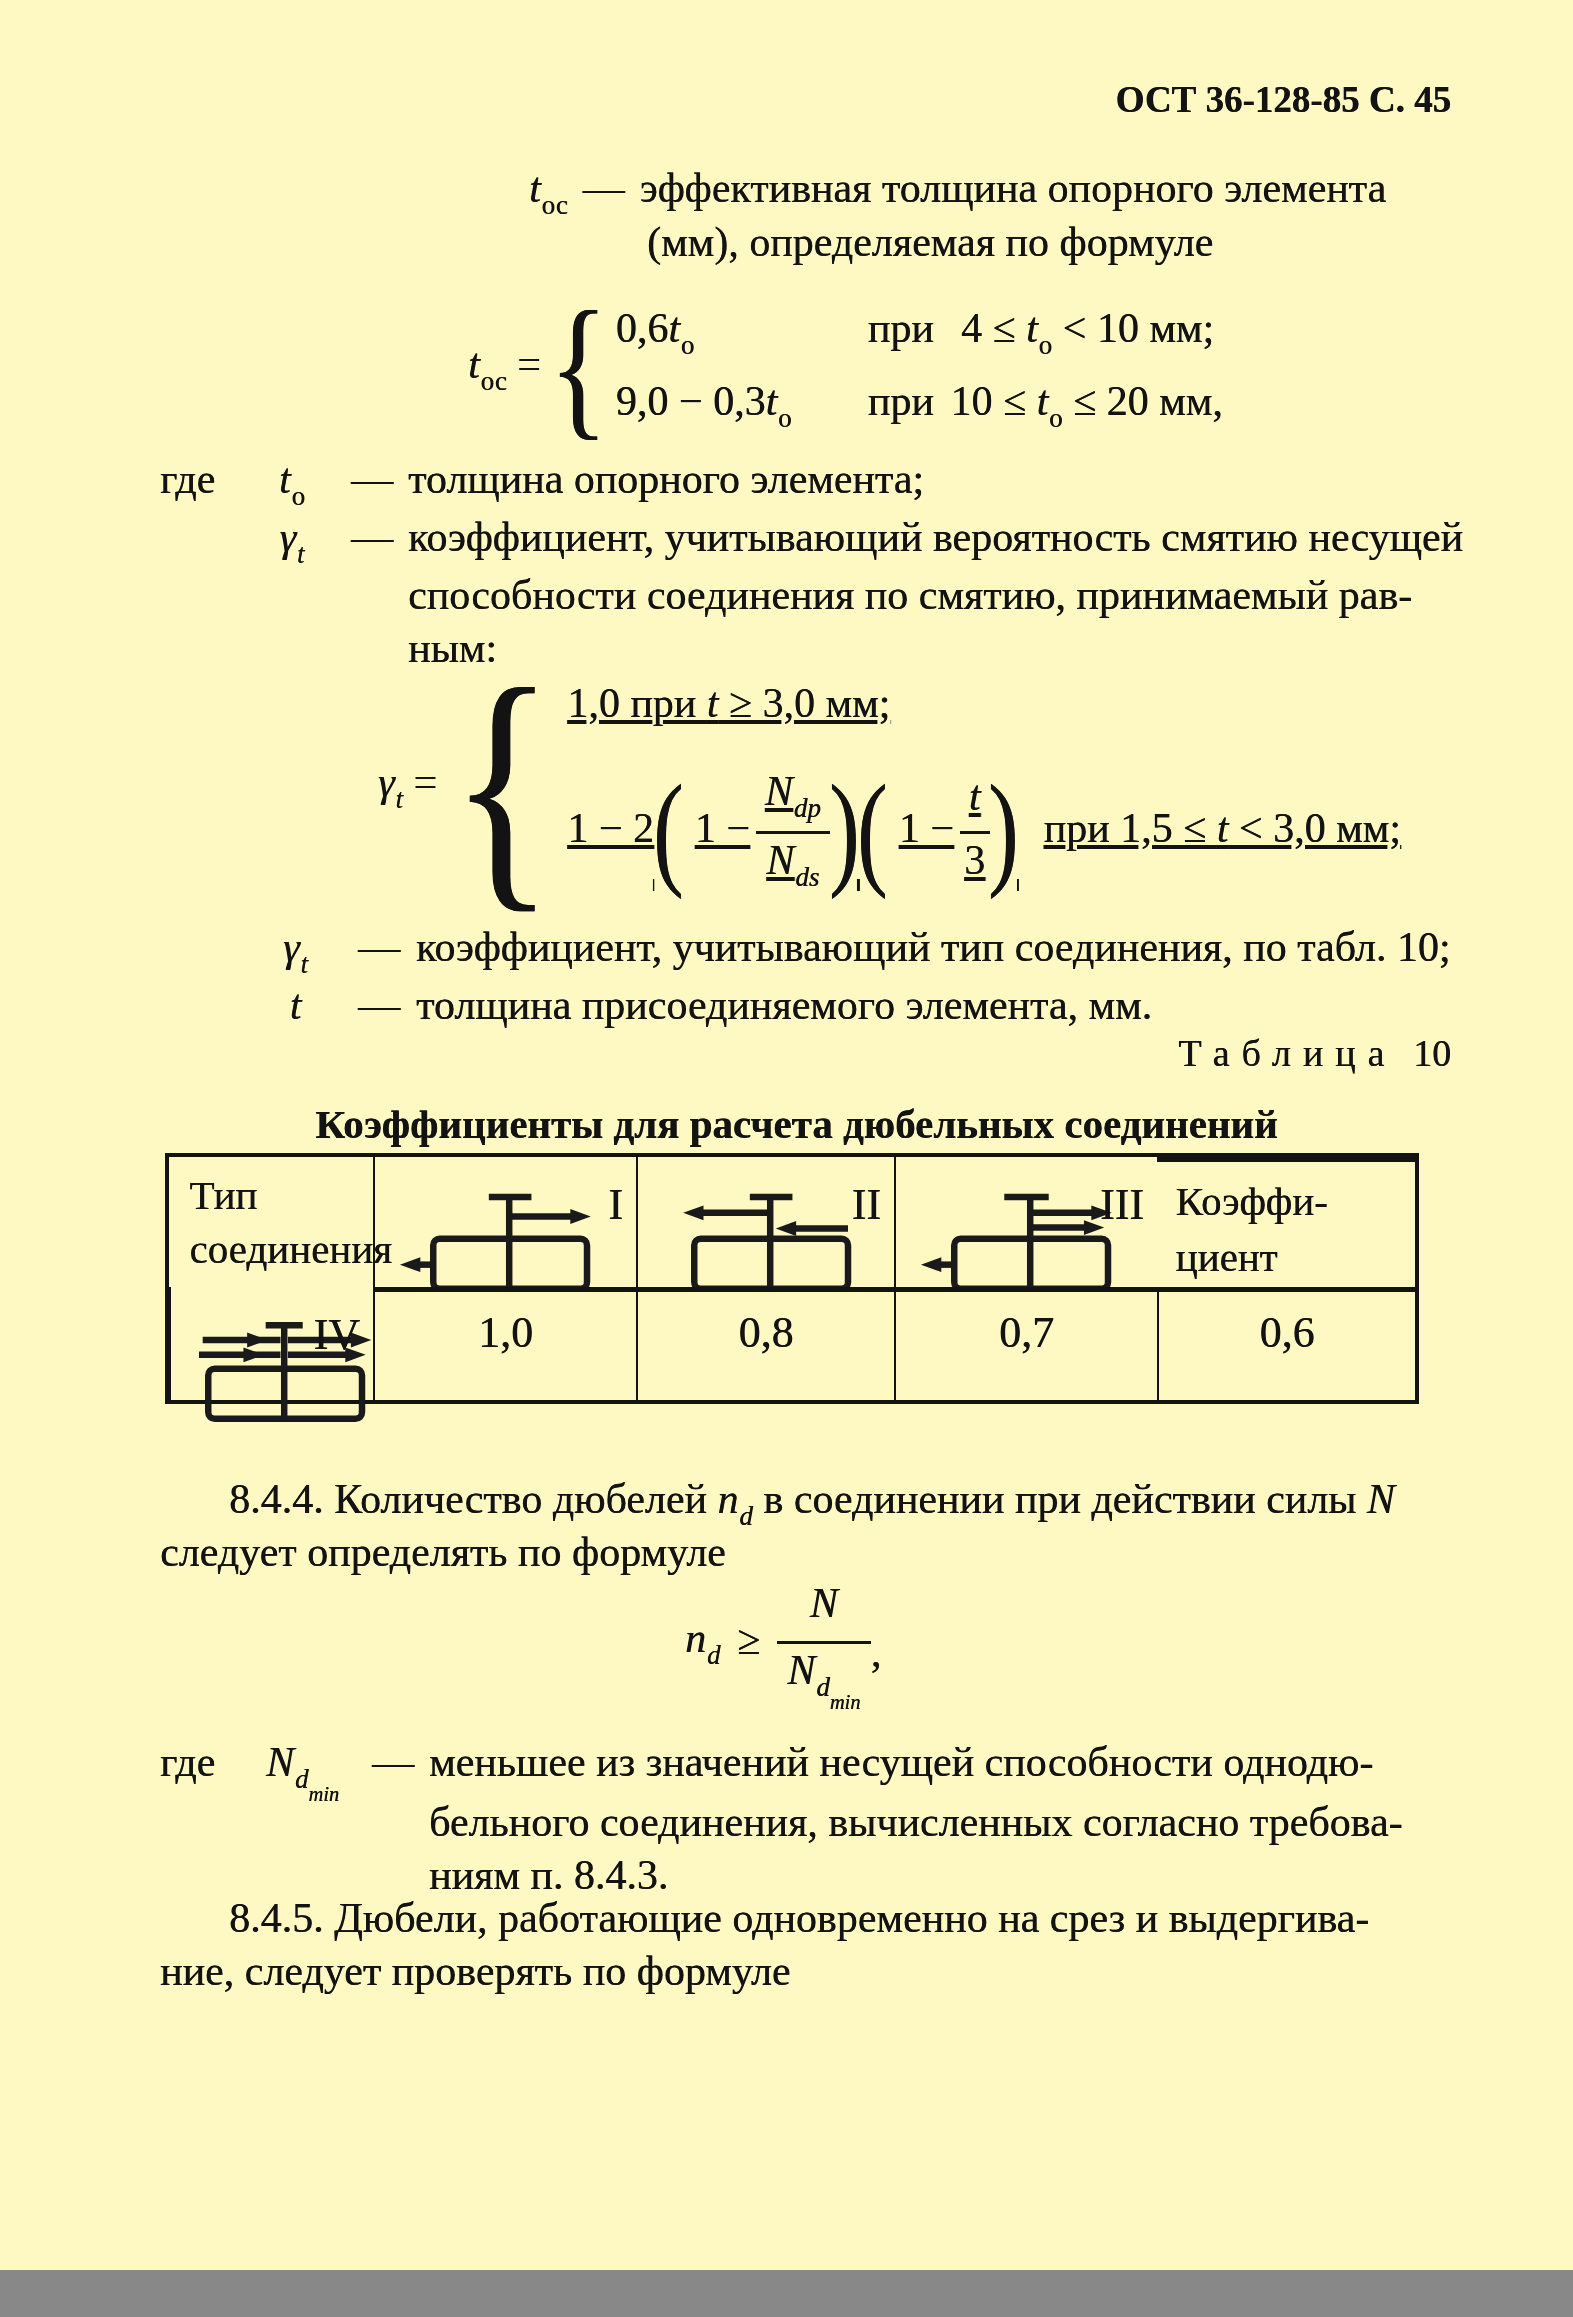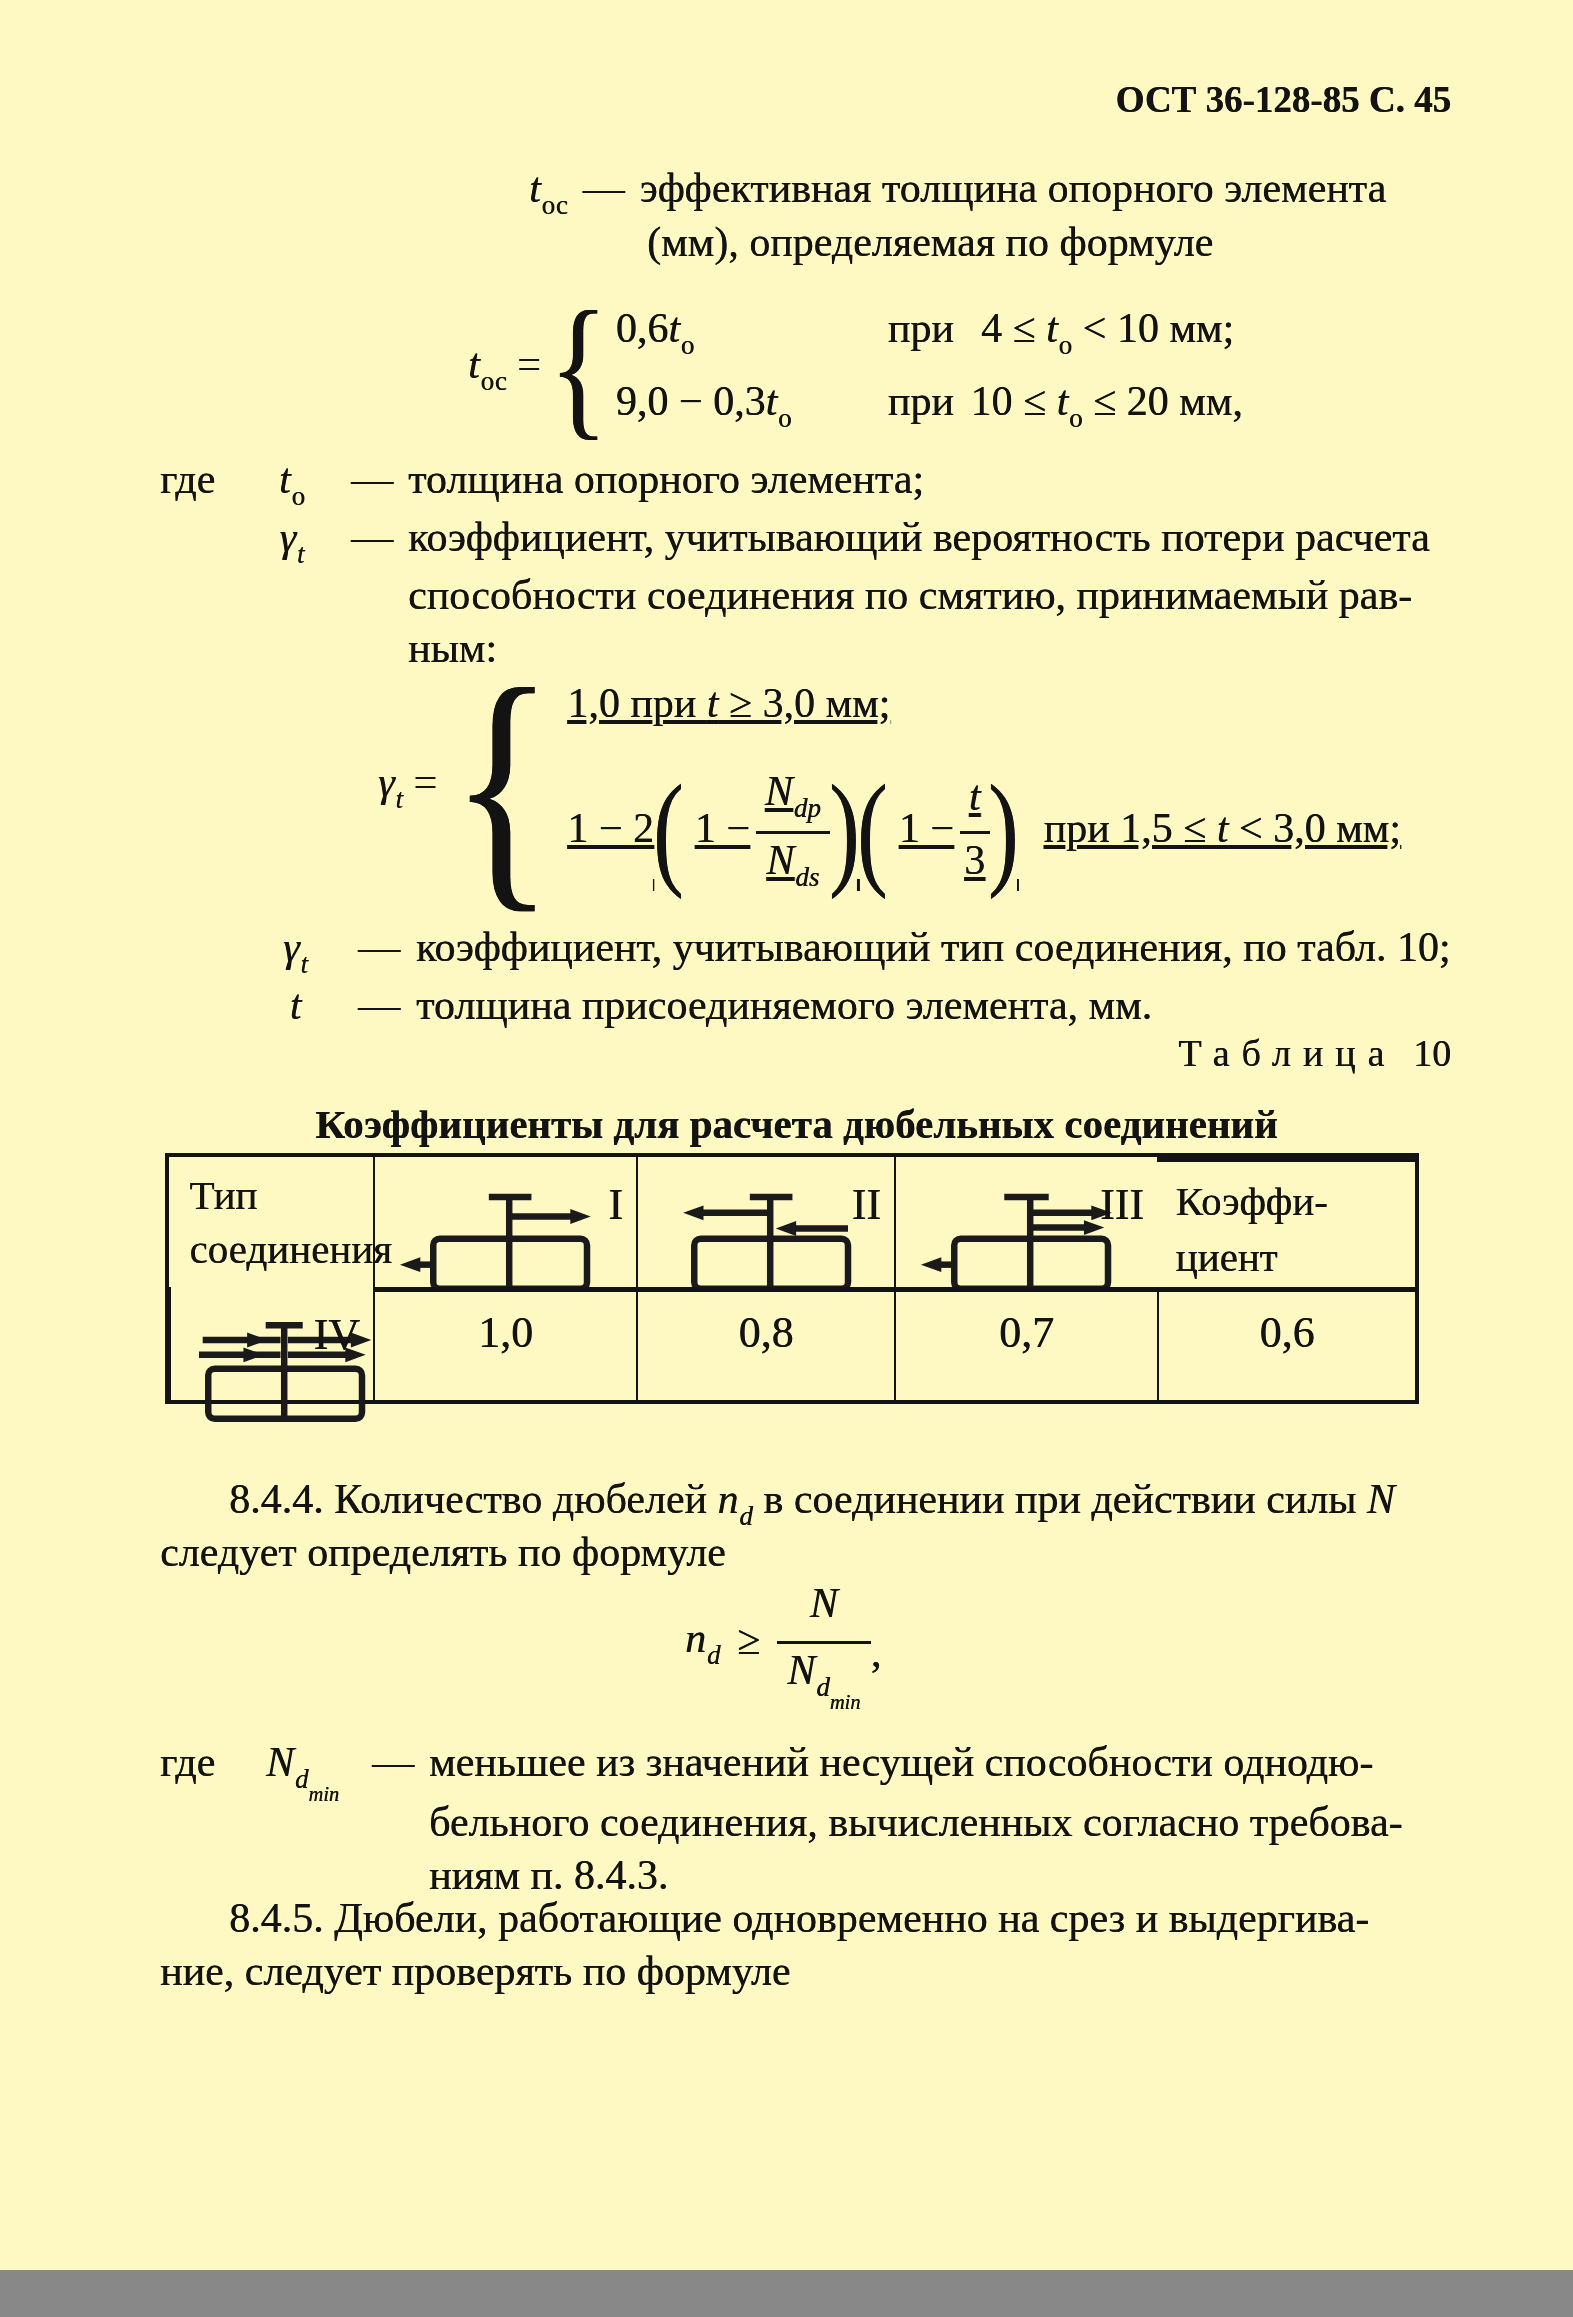--- a/index.html
+++ b/index.html
@@ -22,21 +22,21 @@
   .frow { display:flex; align-items:center; white-space:nowrap; }
   .fcol { display:flex; flex-direction:column;justify-content:flex-end; }
   .brace { font-weight:400; line-height:1; transform:scaleX(0.8); transform-origin:center; }
   .brace.f1 { font-size:156px; }
   .brace.f2 { font-size:271px; }
   .bigp { font-size:128px; font-weight:400; line-height:1; transform:scaleX(0.72); transform-origin:center; margin:0 -7.4px; }
   .frac { display:inline-flex; flex-direction:column; align-items:center; text-align:center; }
   .frac .fn { border-bottom:3.7px solid #131313; padding:0 9.3px 7.4px; }
   .frac .fd { padding-top:0; }
   .frac.wide .fn { padding:0 33px 11px; }
-  .mr { margin-right:16.7px;margin-left:20px; }
+  .mr { margin-right:16.7px; }
   .mL { margin-left:26px; }
 
   
   .wgrid { display:grid; font-size:42px; line-height:53px; white-space:nowrap; }
   .w1 { grid-template-columns:88px 88px 72px auto; }
   .w2 { grid-template-columns:93px 74px auto; }
   .w3 { grid-template-columns:88px 109px 72px auto; }
   .cc { text-align:center; }
   .gc3 { grid-column:3; }
   .gc4 { grid-column:4; }
@@ -84,21 +84,21 @@
     </span>
   </div>
 
   <div class="abs wgrid w1" style="left:160px;top:453px;">
     <span>где</span>
     <span class="cc"><span class="it">t</span><span class="sub">о</span></span>
     <span class="cc">—</span>
     <span>толщина опорного элемента;</span>
     <span class="cc" style="grid-column:2;"><span class="it">γ</span><span class="sub it">t</span></span>
     <span class="cc gc3">—</span>
-    <span class="gc4">коэффициент, учитывающий вероятность потери расчета</span>
+    <span class="gc4">коэффициент, учитывающий вероятность смятию несущей</span>
     <span class="gc4">способности соединения по смятию, принимаемый рав-</span>
     <span class="gc4">ным:</span>
   </div>
 
   <div class="abs frow bt" style="left:378px;top:649px;">
     <span><span class="it">γ</span><span class="sub it">t</span>&nbsp;<span>=</span></span>
     <span class="brace f2">{</span>
     <span class="fcol" style="gap:35px;text-decoration:underline;">
       <span><span>1,0 при </span><span class="it">t</span><span> ≥ 3,0 мм;</span></span>
       <span class="frow">

